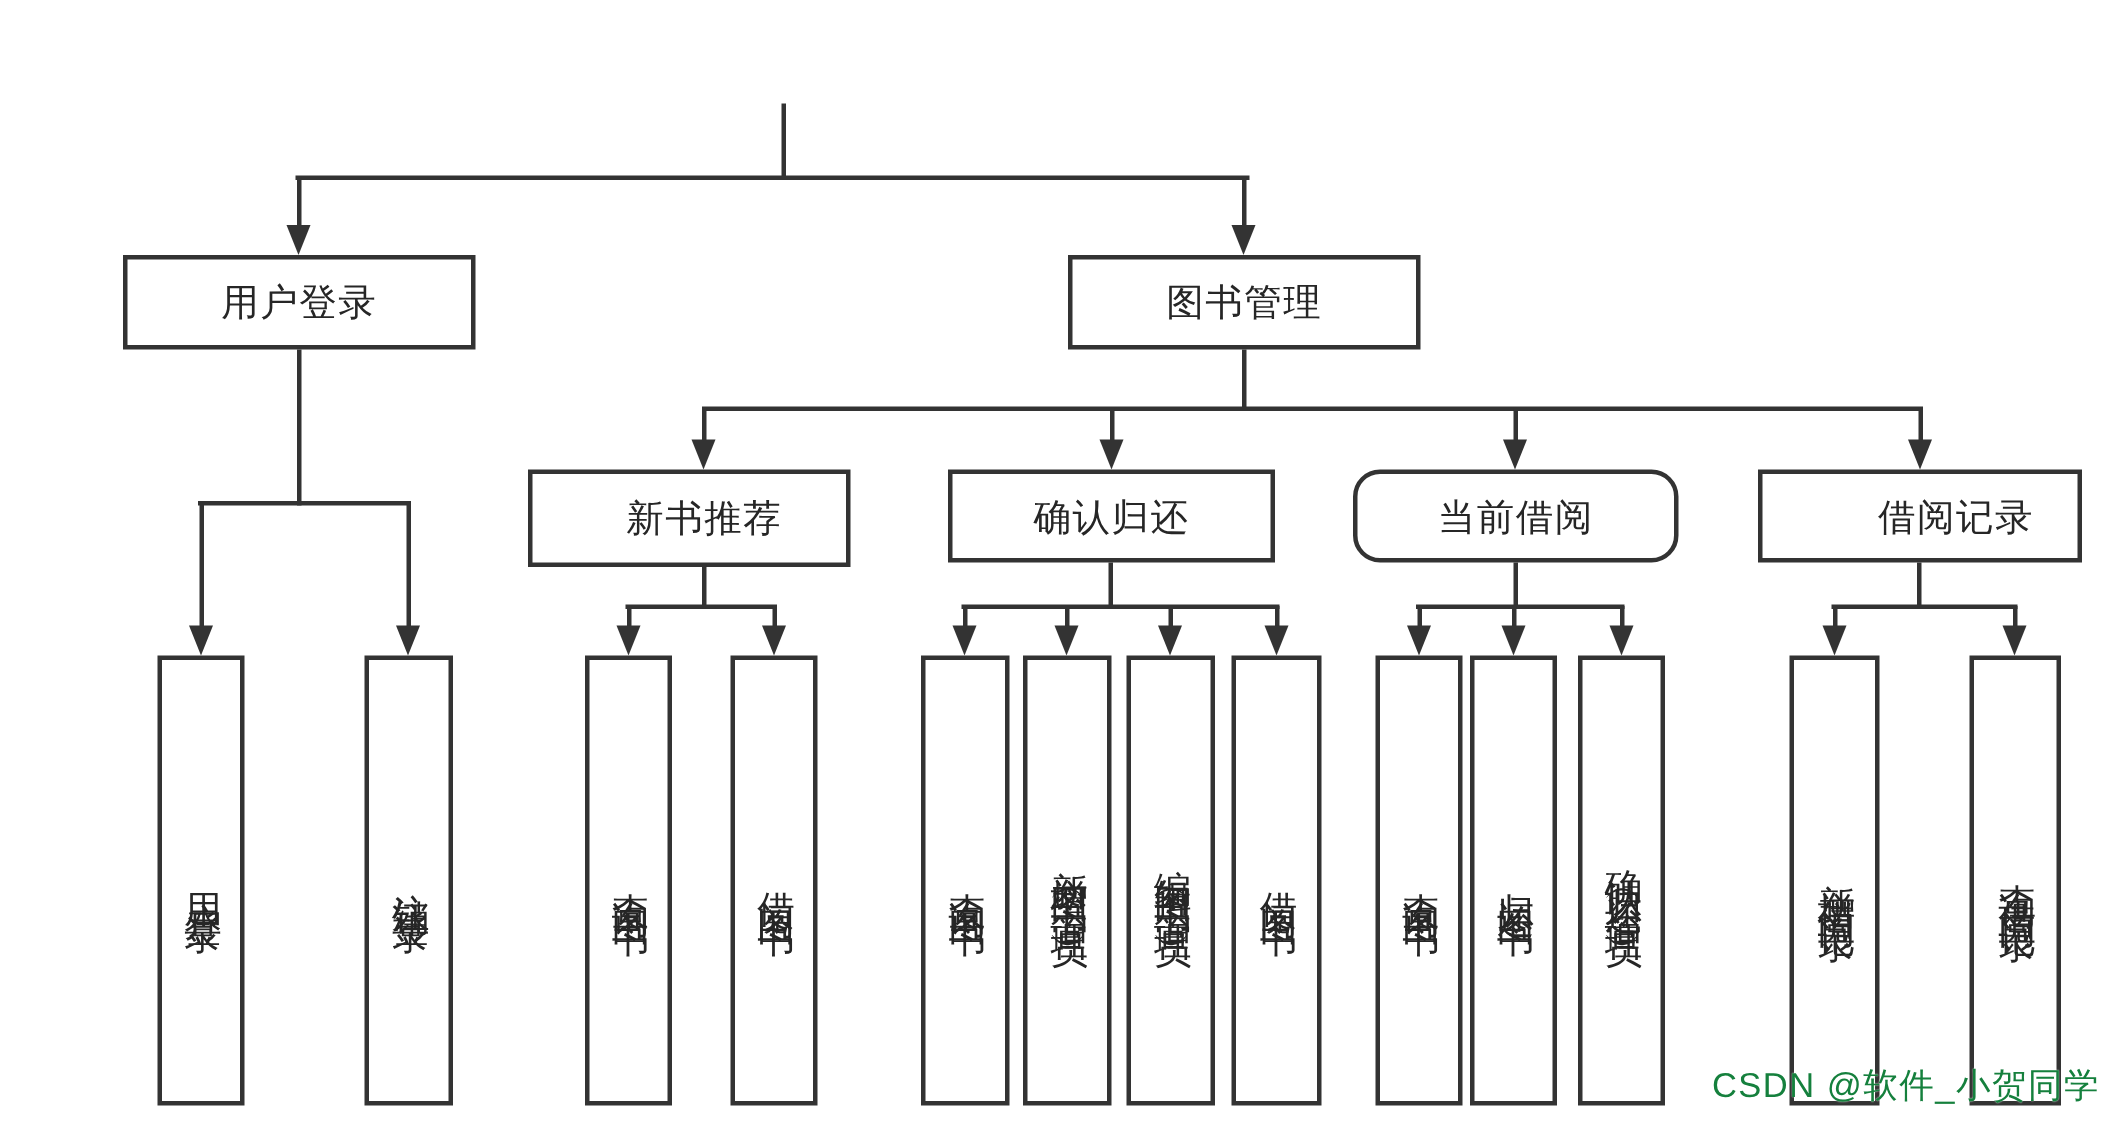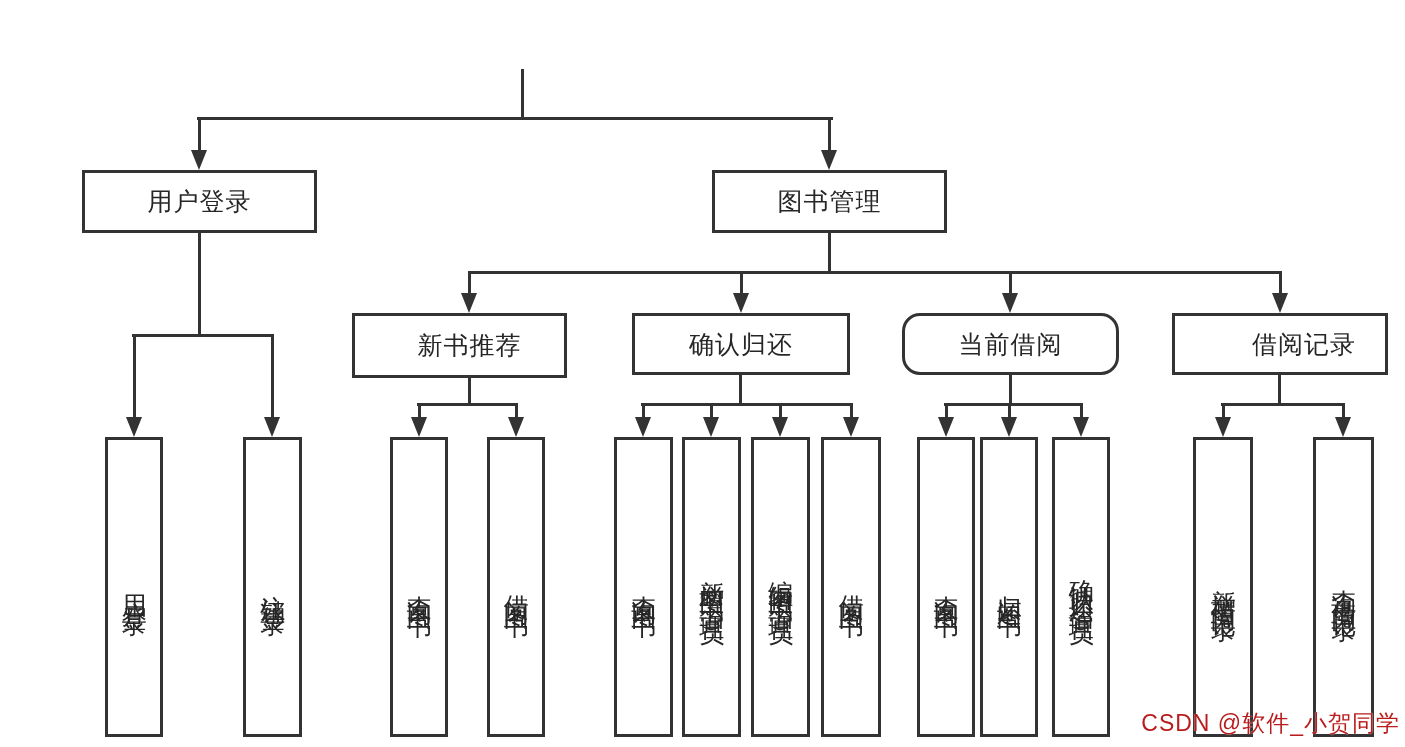--- a/index.html
+++ b/index.html
@@ -40,21 +40,21 @@
   .stem{position:absolute;background:#333333;width:3px;}
   .head{
     position:absolute;width:0;height:0;
     border-left:8px solid transparent;
     border-right:8px solid transparent;
     border-top:20px solid #333333;
   }
   .watermark{
     position:absolute;
     right:5px;bottom:8px;
-    color:#b91c1c;
+    color:#15803d;
     font-size:23px;
     letter-spacing:1px;
     white-space:nowrap;
     z-index:5;
     text-shadow:0 0 1px #ffffff;
   }
 </style>
 </head>
 <body>
 

